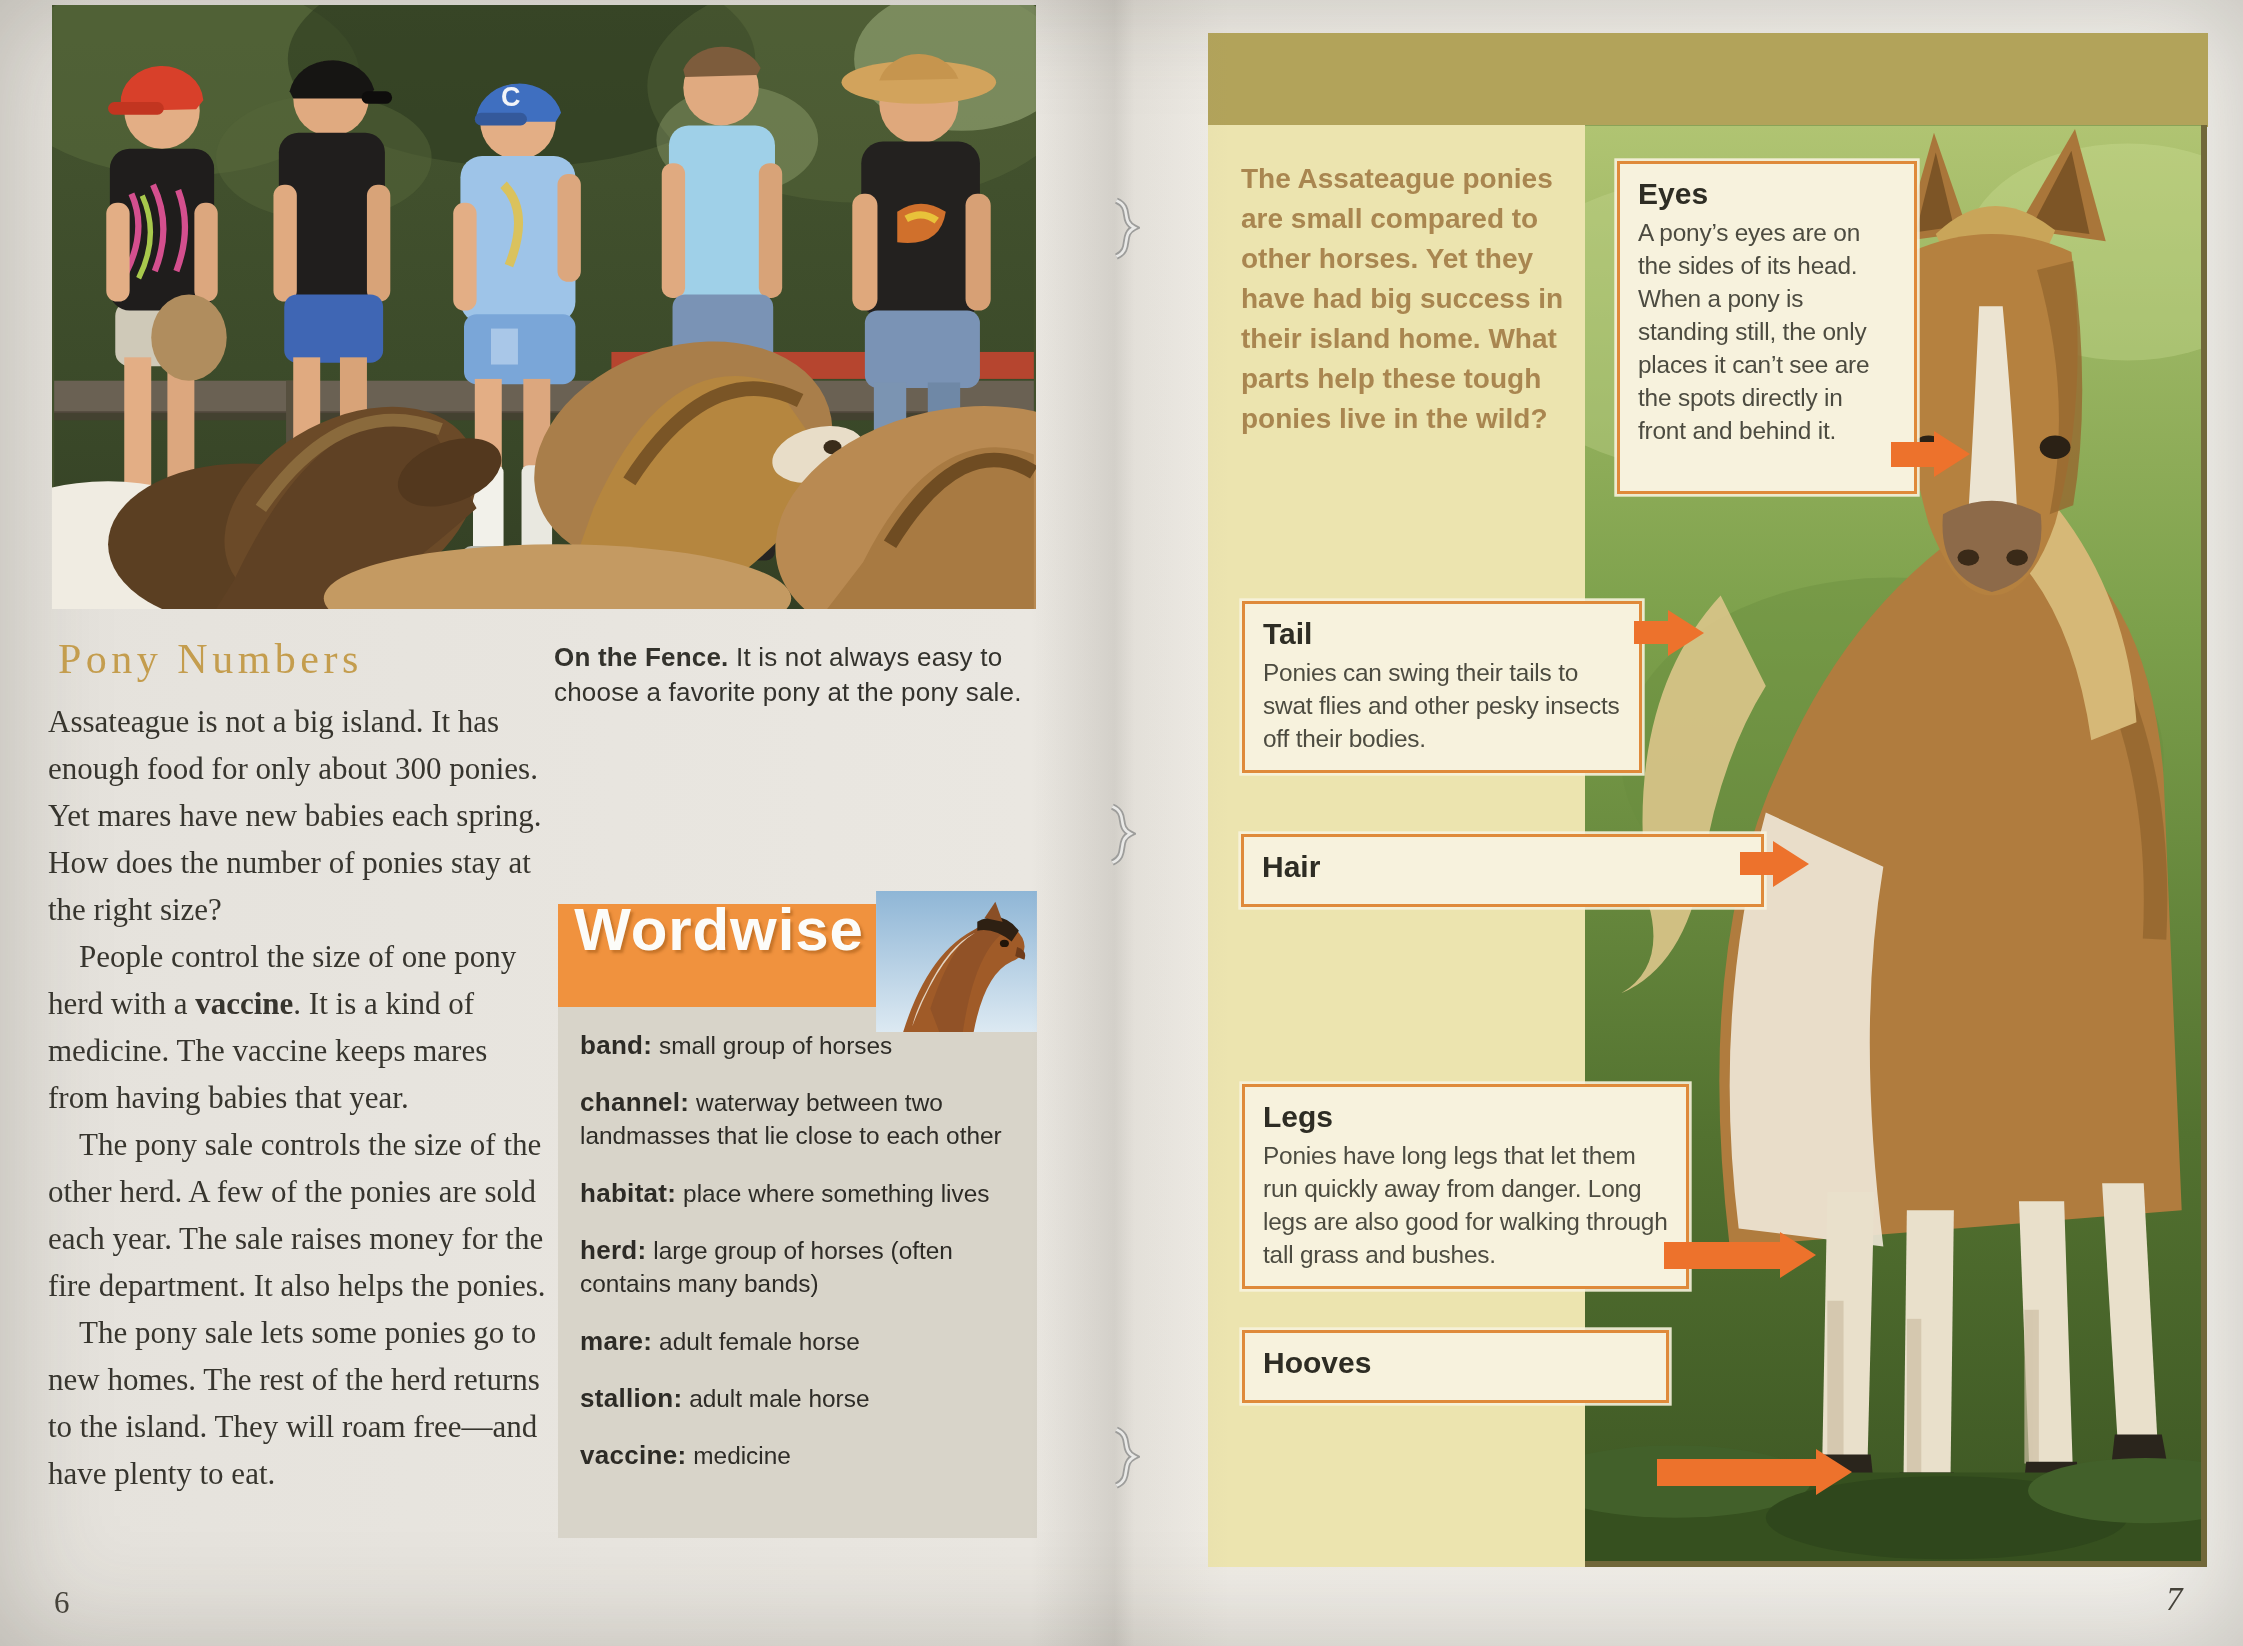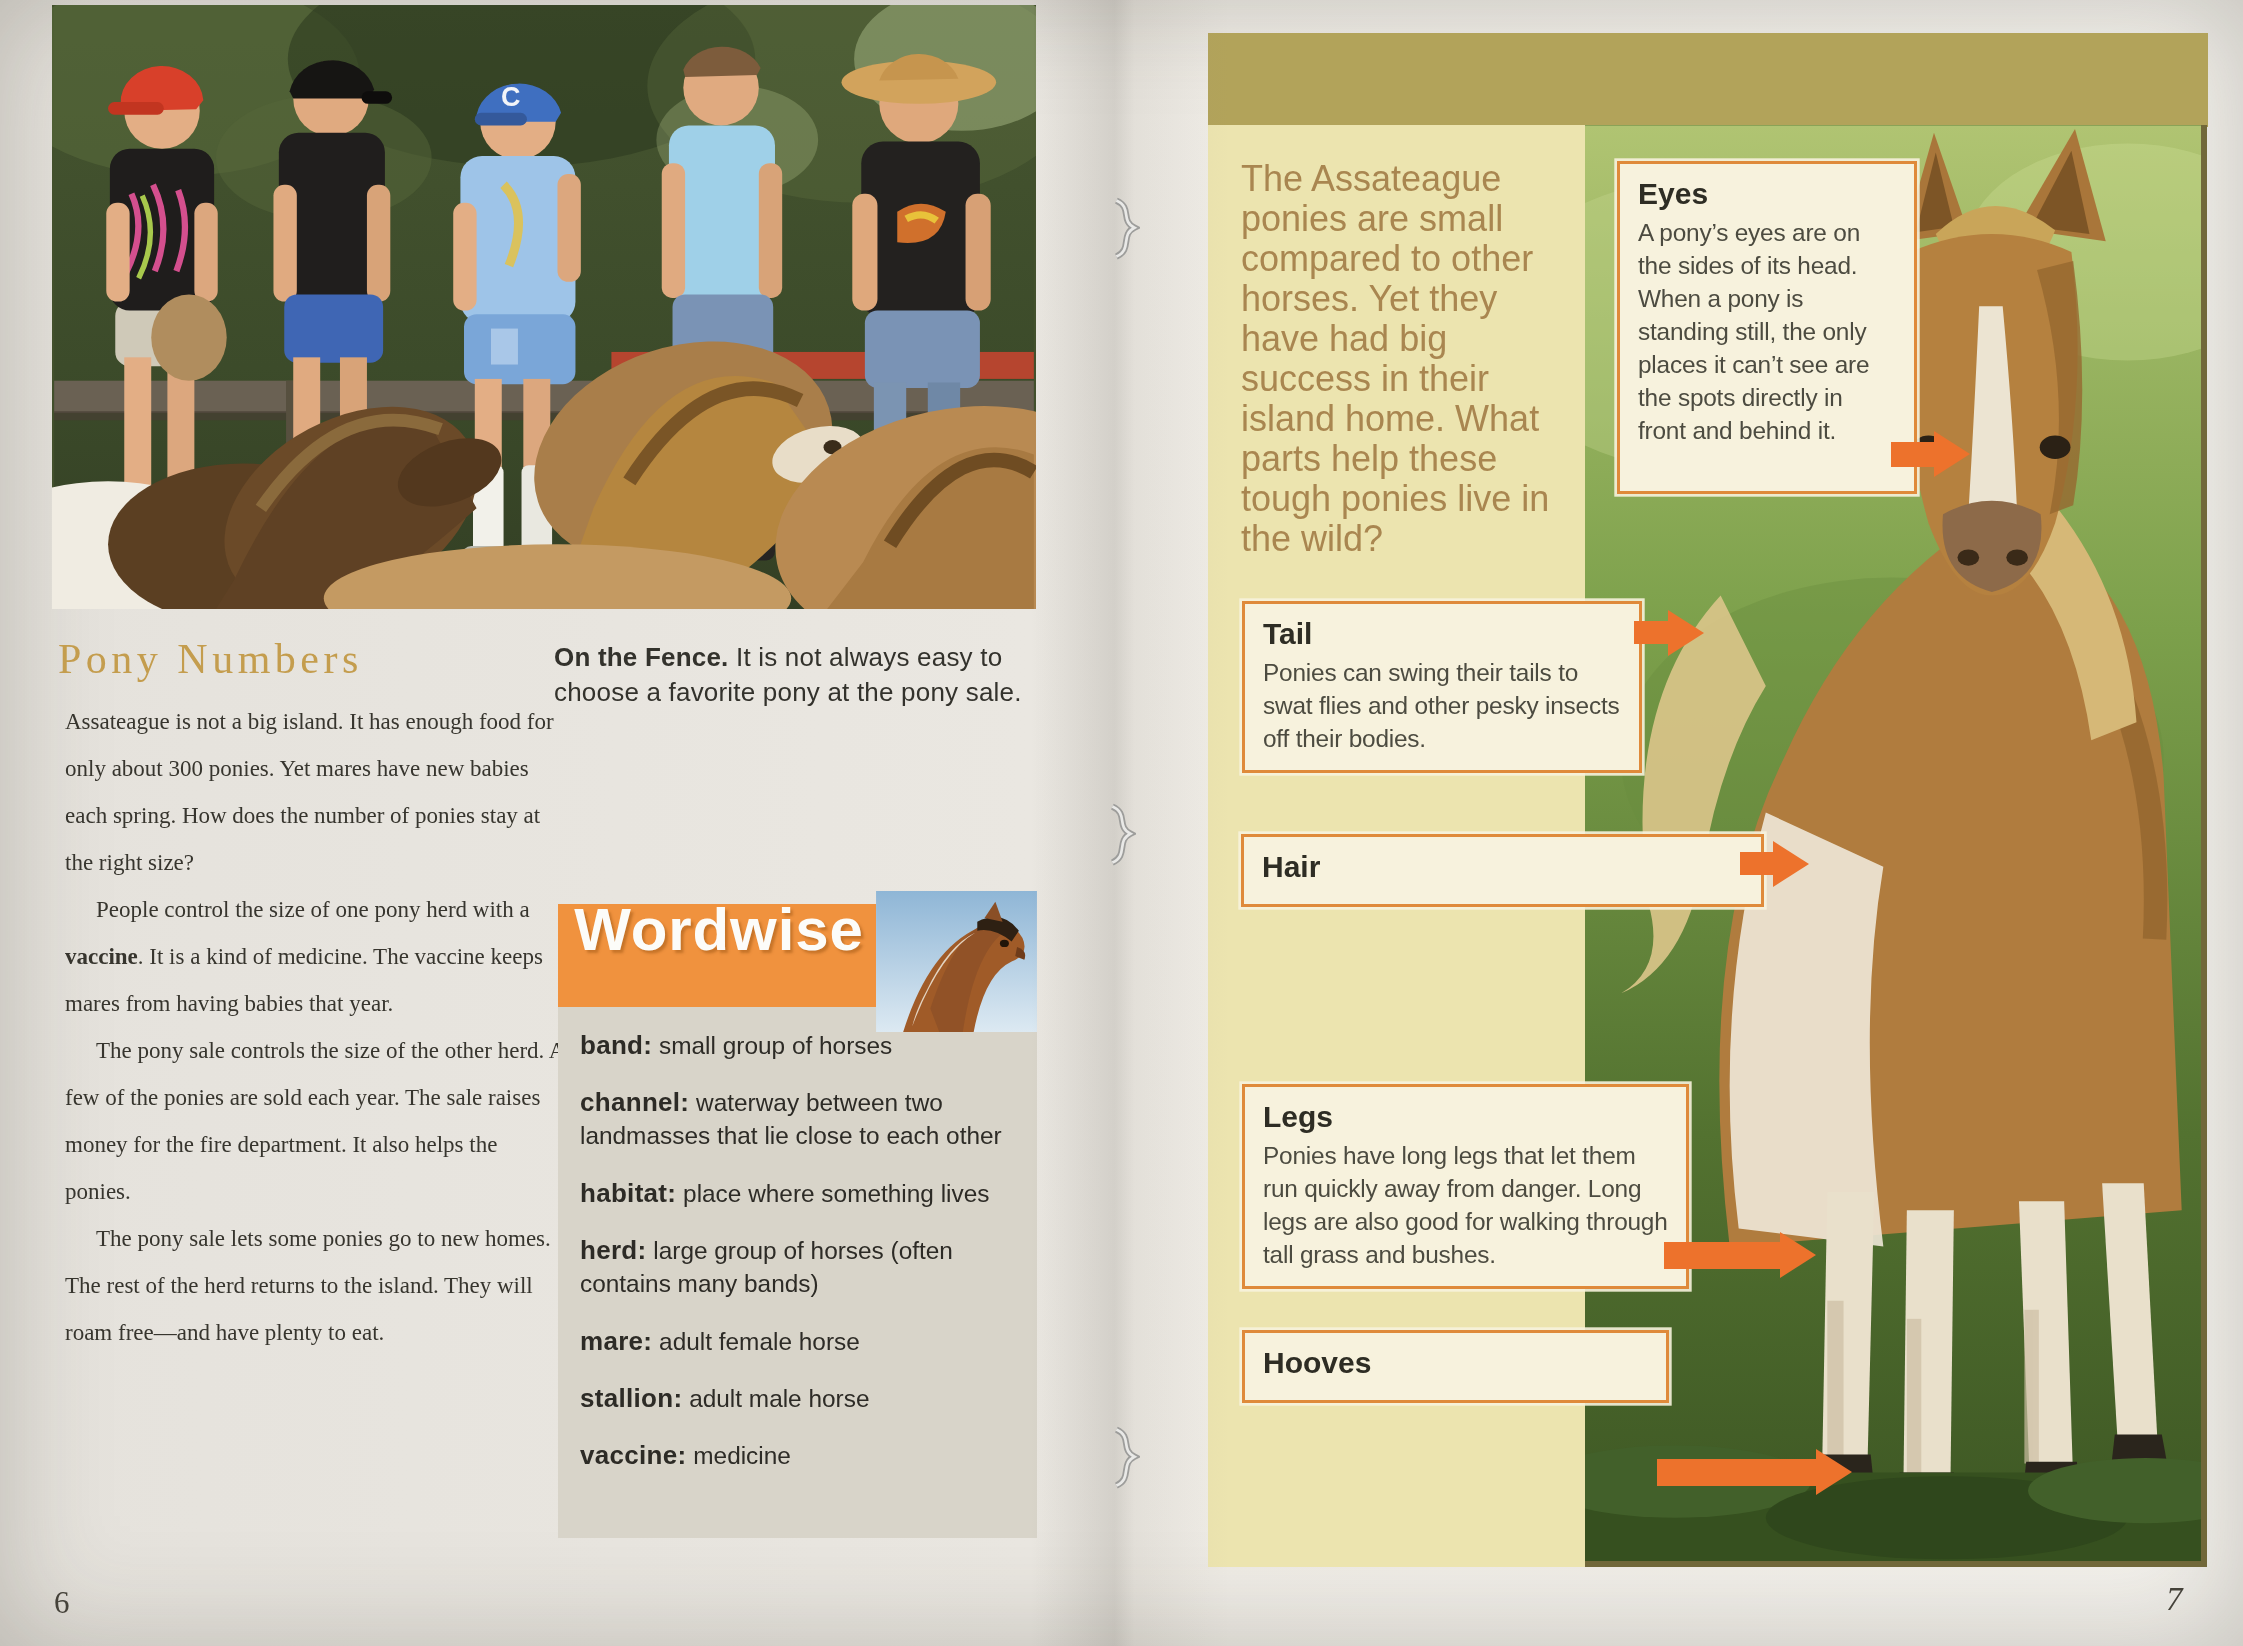--- a/index.html
+++ b/index.html
@@ -10,22 +10,22 @@
     box-shadow:inset 0 0 109px rgba(60,55,45,.25);
   }
   
   .gutter{position:absolute;left:1031px;top:0;width:199px;height:1646px;
     background:linear-gradient(90deg,rgba(0,0,0,0) 0%,rgba(80,75,65,.16) 42%,rgba(140,133,120,.10) 52%,rgba(0,0,0,0) 100%);}
   .staple{position:absolute;width:31px;height:65px;}
   
   .photo-left{position:absolute;left:52px;top:5.4px;width:984px;height:604px;overflow:hidden;background:#42502c;}
   .heading-left{position:absolute;left:58px;top:635px;
     font-family:"Liberation Serif",serif;font-size:42px;letter-spacing:4.5px;color:#c49d4e;}
-  .body-copy{position:absolute;left:65px;top:698px;width:503px;
-    font-family:"Liberation Serif",serif;font-size:23px;line-height:47px;color:#37352e;}
+  .body-copy{position:absolute;left:48px;top:698px;width:503px;
+    font-family:"Liberation Serif",serif;font-size:31px;line-height:47px;color:#37352e;}
   .body-copy p{margin:0;}
   .body-copy p.ind{text-indent:31px;}
   .body-copy b{font-weight:bold;}
   .caption{position:absolute;left:554px;top:640px;width:496px;
     font-size:26px;line-height:35px;color:#33322c;letter-spacing:0.2px;}
   .caption b{font-weight:bold;}
   
   .wordwise{position:absolute;left:558px;top:891px;width:479px;height:647px;}
   .ww-gray{position:absolute;left:0;top:116px;right:0;bottom:0;background:#d8d4c9;}
   .ww-band{position:absolute;left:0;top:12.7px;width:318px;height:103px;background:#f0923e;}
@@ -35,21 +35,21 @@
   .ww-entries{position:absolute;left:22px;top:138px;right:16.3px;}
   .ww-entry{margin-bottom:24.4px;font-size:24.4px;line-height:33px;color:#2d2b26;}
   .ww-entry .term{font-weight:bold;font-size:26px;letter-spacing:0.3px;margin-top:39px;}
   
   .rp-band{position:absolute;left:1208px;top:33px;width:1000px;height:92px;background:#b2a35a;
     border-bottom:2.7px solid #a6974f;}
   .rp-title{position:absolute;left:1254px;top:42px;font-size:56px;font-weight:bold;color:#fdfdfa;
     letter-spacing:0.9px;text-shadow:2.7px 2.7px 2.7px rgba(110,95,30,.45);}
   .rp-panel{position:absolute;left:1208px;top:125px;width:377px;height:1442px;background:#ece4af;}
   .rp-intro{position:absolute;left:1241px;top:159px;width:324px;
-    font-size:36px;line-height:40px;font-weight:normal;color:#a98650;}
+    font-size:28px;line-height:40px;font-weight:bold;color:#a98650;}
   .rp-photo{position:absolute;left:1585px;top:125px;width:622px;height:1442px;overflow:hidden;
     background:#5d7b36;border-right:6.3px solid #71683a;border-bottom:6.3px solid #71683a;box-sizing:border-box;}
   .callout{position:absolute;background:#f7f2dd;border:3.6px solid #df8a3a;
     box-shadow:0 0 0 2.7px rgba(247,242,221,.9);padding:12.7px 18px 14.5px 18px;box-sizing:border-box;}
   .callout .c-title{font-size:30px;font-weight:bold;color:#2e2d24;margin-bottom:5.4px;}
   .callout .c-text{font-size:24.4px;line-height:33px;color:#4c4b40;letter-spacing:-0.2px;}
   .co-eyes{left:1617px;top:161px;width:300px;min-height:333px;}
   .co-tail{left:1242px;top:601px;width:400px;}
   .co-hair{left:1241px;top:834px;width:523px;}
   .co-legs{left:1242px;top:1084px;width:447px;}

